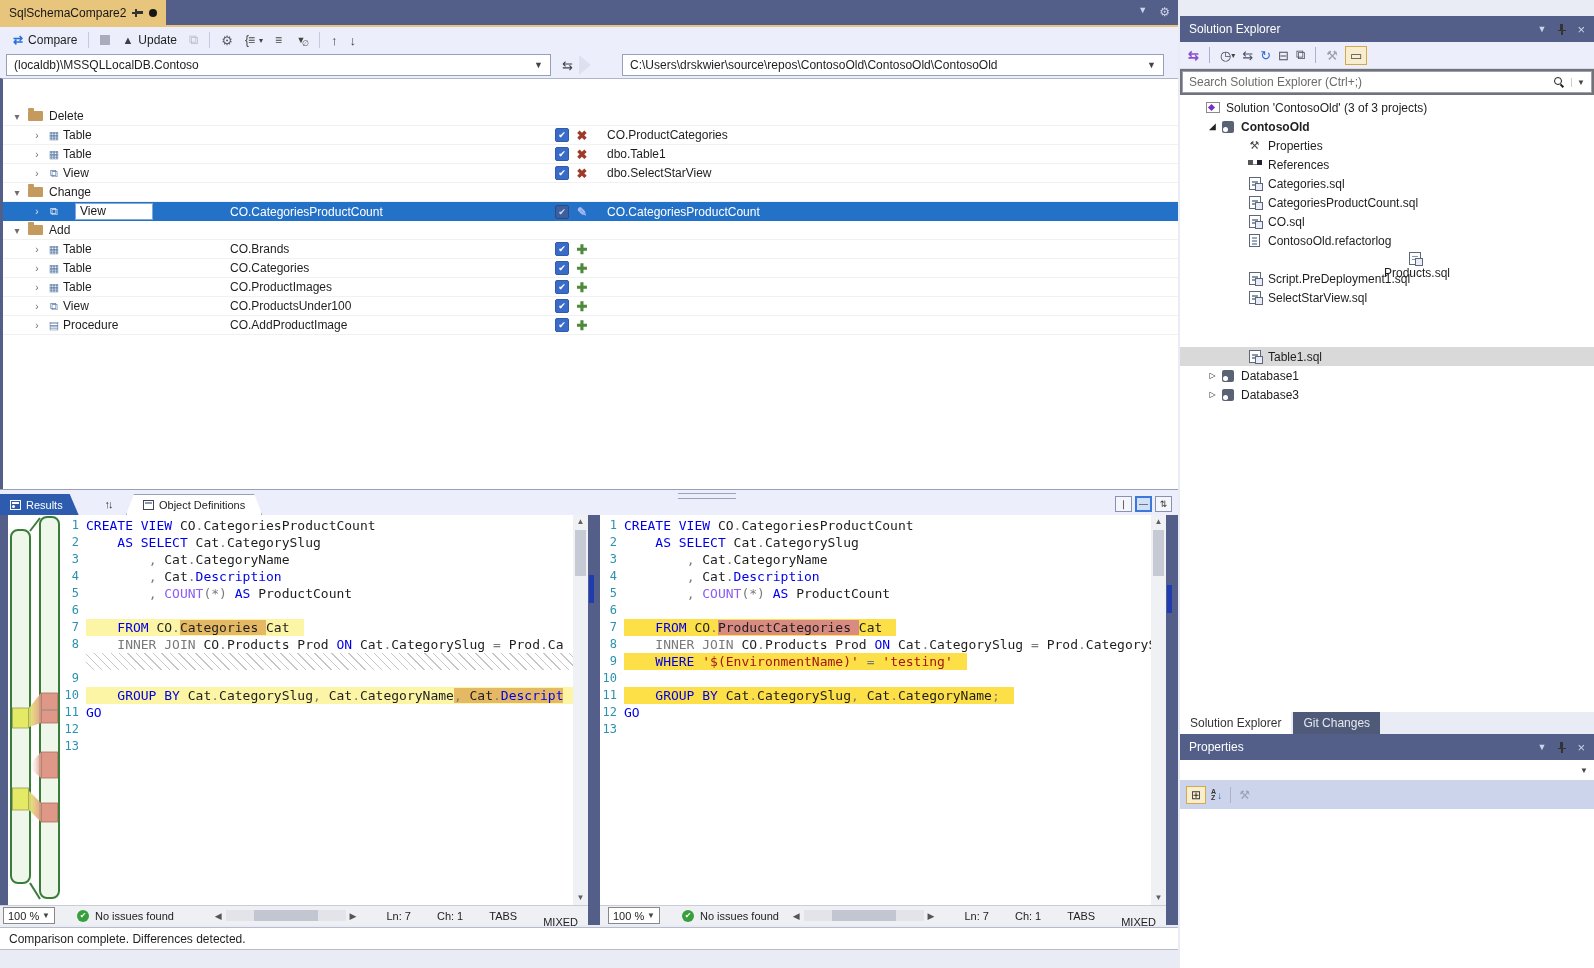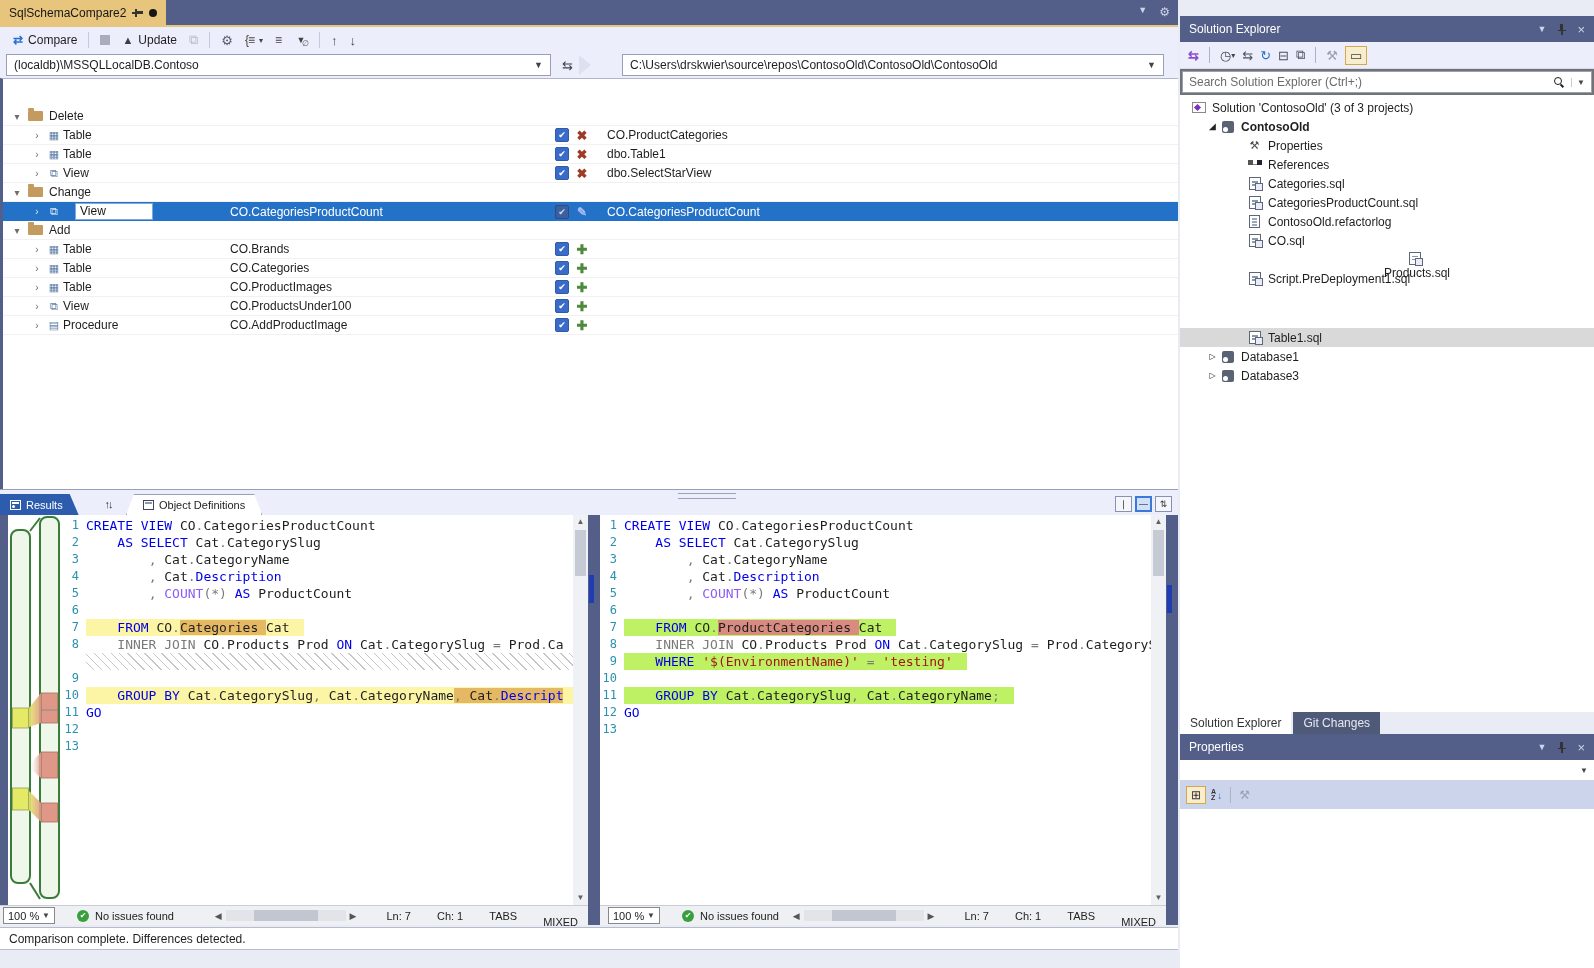--- a/index.html
+++ b/index.html
@@ -106,21 +106,21 @@
   #ed-right { left:600px; width:566px; }
   .pane-strip { position:absolute; top:0; width:12px; height:410px; background:#535f88; }
   #pane-div { left:588px; } #right-strip { left:1166px; }
   .diff-marker { position:absolute; left:1px; width:5px; height:28px; background:#1f3db0; }
   .code { position:absolute; left:0; right:15px; top:2px; bottom:0; overflow:hidden;
           font-family:"DejaVu Sans Mono", monospace; font-size:13px; }
   .cl { height:17px; display:flex; white-space:pre; }
   .ln { width:24px; text-align:right; padding-right:7px; color:#2b91af; font-size:12px; line-height:17px; flex:none; }
   .cseg { line-height:17px; }
   .cl.bgy .cseg { background:#fbf5a5; padding-right:14px; }
-  .cl.bgr .cseg { background:#bef264; padding-right:14px; }
+  .cl.bgr .cseg { background:#fde047; padding-right:14px; }
   .cl.hatch { margin-left:24px; margin-right:0;
       background:repeating-linear-gradient(45deg, #ffffff 0px, #ffffff 5px, #c6c6c6 5px, #c6c6c6 6px); }
   .k { color:#0000e8; } .t { color:#1e1e1e; } .g { color:#7a7a7a; } .m { color:#8b5cf6; } .s { color:#a31515; }
   .wy { background:#e5b964; } .wr { background:#d98b82; }
   .vscroll { position:absolute; right:0; top:0; bottom:0; width:15px; background:#f0f1f4; }
   .vscroll .ar { position:absolute; left:0; width:15px; height:14px; color:#606060; font-size:8px; text-align:center; line-height:14px; }
   .vscroll .thumb { position:absolute; left:2px; width:11px; background:#c6cad4; }
 
   
   #ed-status-row { position:absolute; left:0; top:416px; width:1178px; height:20px; }
@@ -541,21 +541,21 @@
       <span class="p-sep"></span>
       <span class="se-ic dim">⚒</span>
       <span class="se-ic hl">▭</span>
     </div>
     <div id="se-search">
       <span>Search Solution Explorer (Ctrl+;)</span>
       <span class="mag"></span>
       <span class="chev">▼</span>
     </div>
     <div id="se-tree">
-        <div class="t-row" style="padding-left: 10px;">
+        <div class="t-row" style="padding-left: 24px;">
           <span class="t-ico">
             <span class="ico-sol"></span>
           </span>
           <span>Solution 'ContosoOld' (3 of 3 projects)</span>
         </div>
         <div class="t-row bold" style="padding-left: 26px;">
           <span class="t-exp">◢</span>
           <span class="t-ico">
             <span class="ico-proj"></span>
           </span>
@@ -580,41 +580,47 @@
           <span>Categories.sql</span>
         </div>
         <div class="t-row" style="padding-left: 66px;">
           <span class="t-ico">
             <span class="ico-sql"></span>
           </span>
           <span>CategoriesProductCount.sql</span>
         </div>
         <div class="t-row" style="padding-left: 66px;">
           <span class="t-ico">
+            <span class="ico-sql"></span>
+          </span>
+          <span>CO.sql</span>
+        </div>
+        <div class="t-row" style="padding-left: 66px;">
+          <span class="t-ico">
             <span class="ico-refactor"></span>
           </span>
           <span>ContosoOld.refactorlog</span>
         </div>
-        <div class="t-row" style="padding-left: 66px;">
+        <div class="t-row" style="padding-left: 60px; flex-direction: column;">
           <span class="t-ico">
             <span class="ico-sql"></span>
           </span>
-          <span>CO.sql</span>
-        </div>
-        <div class="t-row" style="padding-left: 60px; flex-direction: column;">
+          <span>Products.sql</span>
+        </div>
+        <div class="t-row" style="padding-left: 66px;">
           <span class="t-ico">
             <span class="ico-sql"></span>
           </span>
-          <span>Products.sql</span>
+          <span>Script.PreDeployment1.sql</span>
         </div>
         <div class="t-row" style="padding-left: 66px;">
           <span class="t-ico">
             <span class="ico-sql"></span>
           </span>
-          <span>Script.PreDeployment1.sql</span>
+          <span>SelectStarView.sql</span>
         </div>
         <div class="t-row sel" style="padding-left: 66px;">
           <span class="t-ico">
             <span class="ico-sql"></span>
           </span>
           <span>Table1.sql</span>
         </div>
         <div class="t-row" style="padding-left: 26px;">
           <span class="t-exp">▷</span>
           <span class="t-ico">

